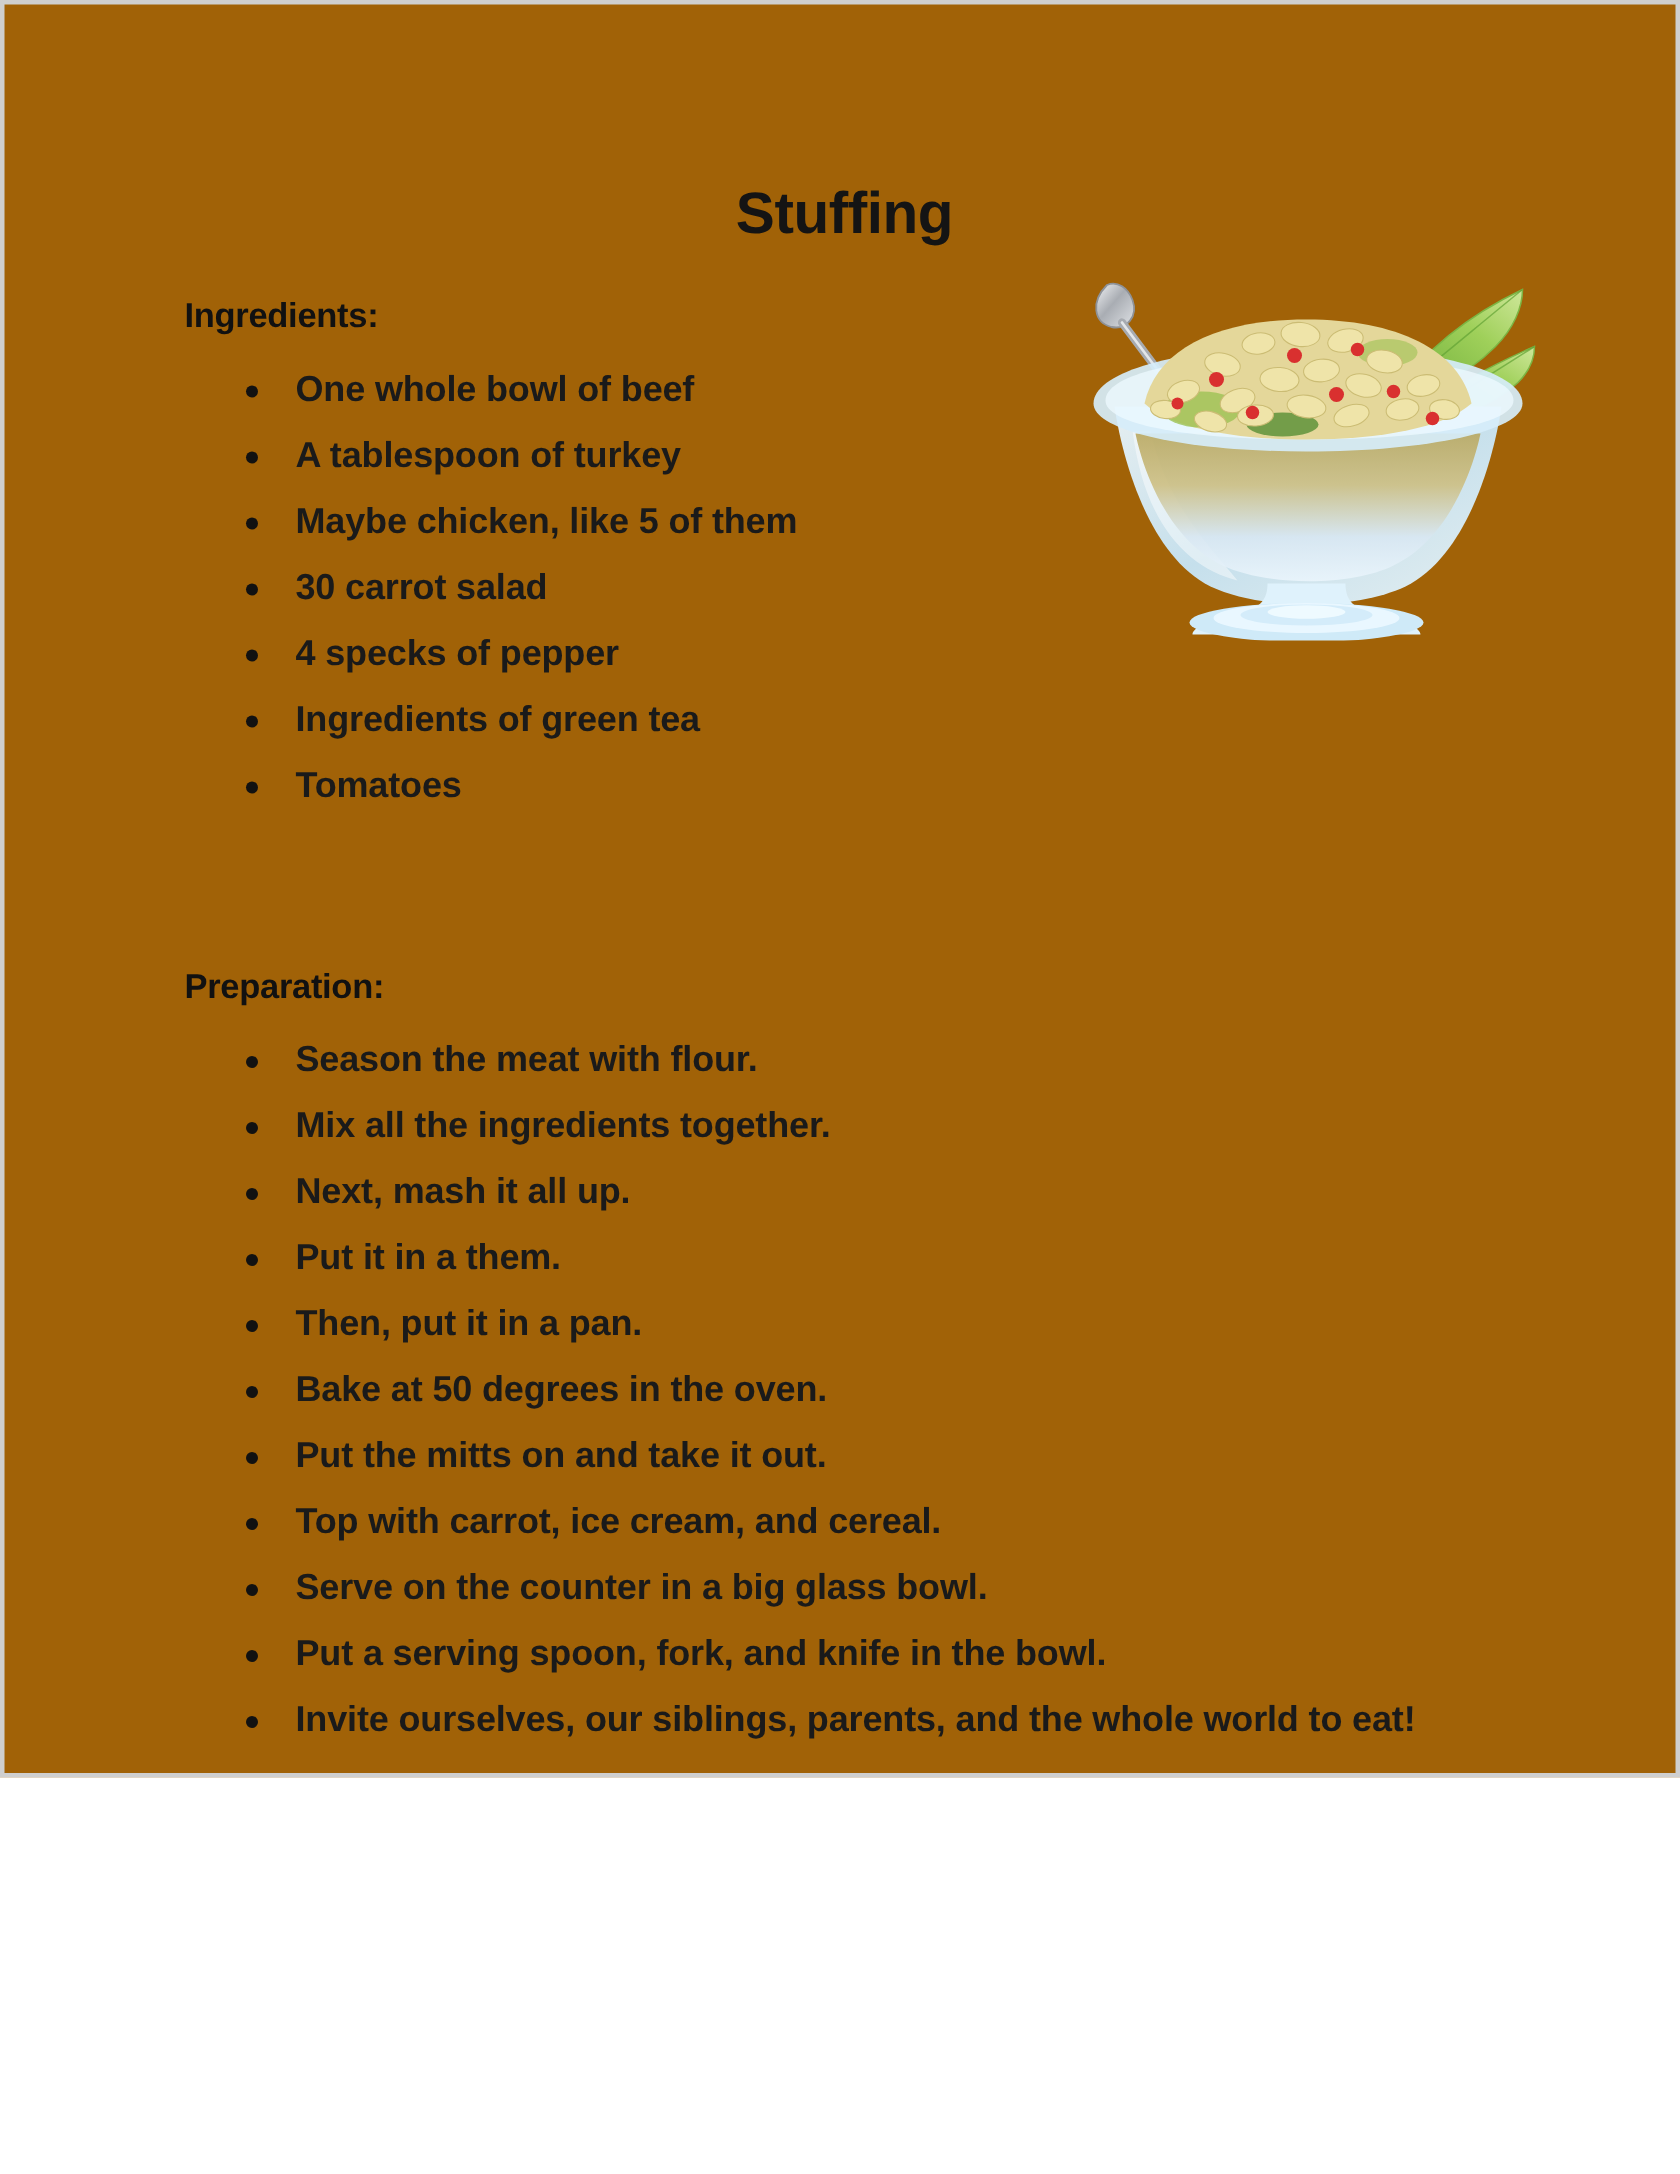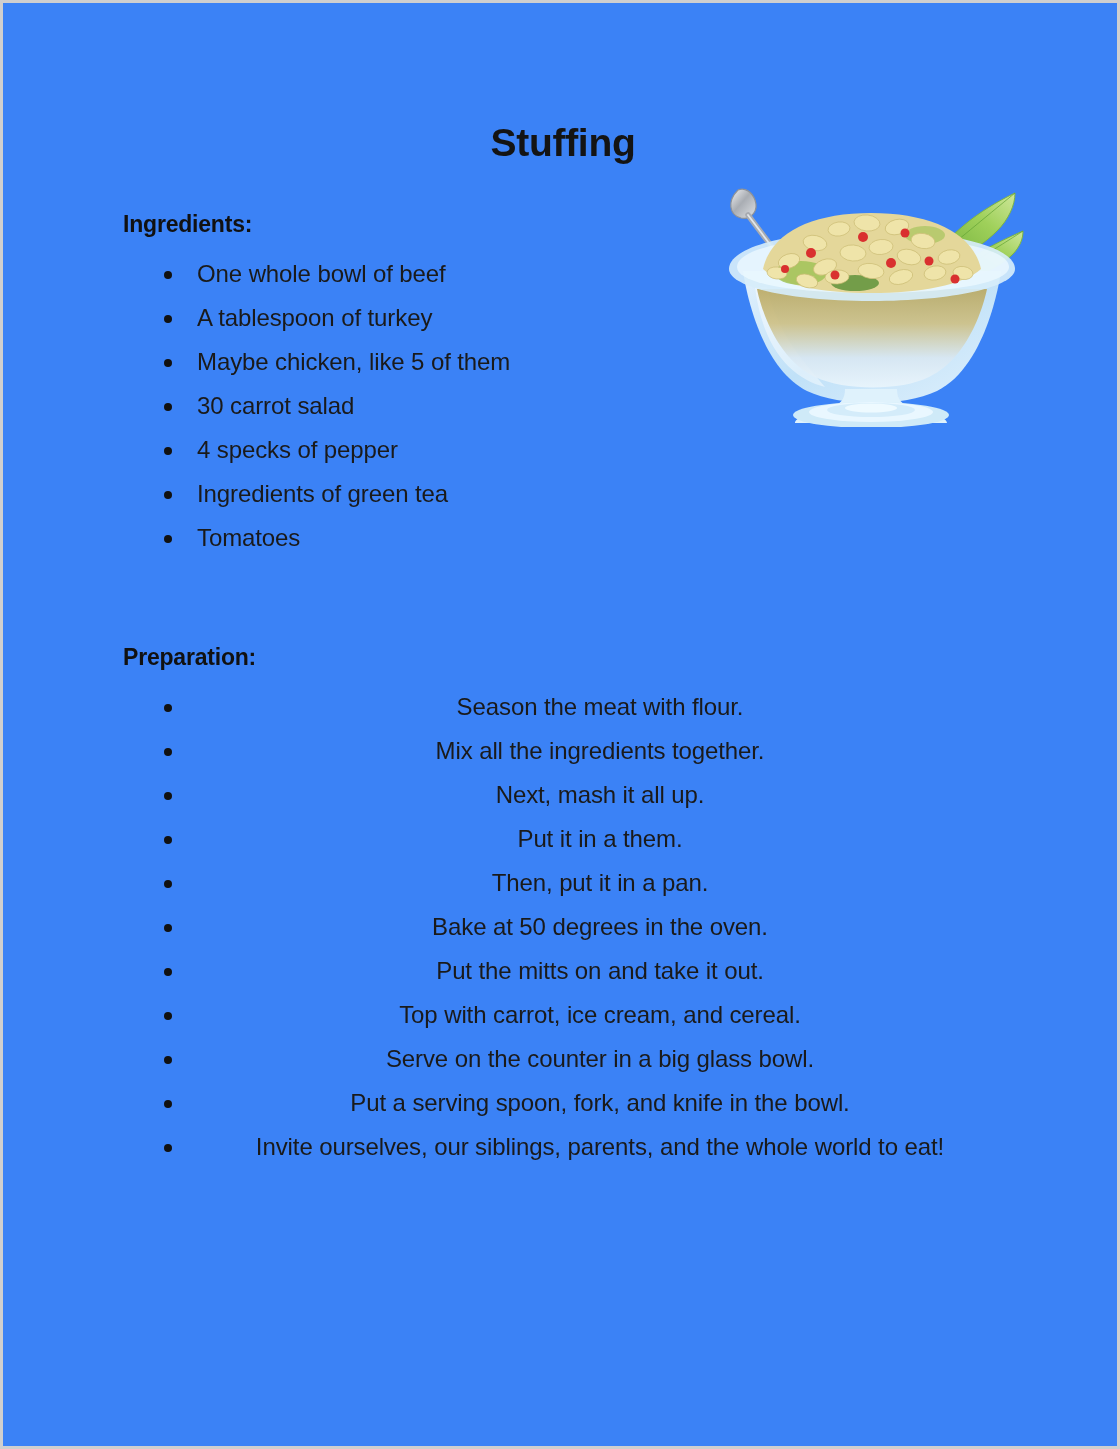--- a/index.html
+++ b/index.html
@@ -6,23 +6,23 @@
     margin: 0;
     padding: 0;
     background: #ffffff;
   }
   body {
     font-family: "Liberation Sans", sans-serif;
   }
   .page {
     position: relative;
     width: 1120px;
-    height: 1449px;
+    height: 1185px;
     box-sizing: border-box;
-    background: #3b82f6;
+    background: #a16207;
     border: 3px solid #cfcfcf;
     overflow: hidden;
   }
   .doc-title {
     position: absolute;
     top: 92px;
     left: 0;
     width: 1120px;
     text-align: center;
     font-size: 39px;
@@ -40,55 +40,56 @@
     height: 252px;
   }
   .illustration svg { display: block; width: 100%; height: 100%; }
 
   
   .section {
     position: absolute;
     left: 120px;
     width: 880px;
   }
-  .section-ingredients { top: 208px; }
+  .section-ingredients { top: 194px; }
   .section-preparation { top: 641px; }
 
   .section-heading {
     font-size: 23px;
     font-weight: bold;
     color: #111111;
     margin: 0 0 14px 0;
     letter-spacing: -0.2px;
   }
 
   ul.bullets {
     list-style: none;
     margin: 0;
     padding: 0;
+    font-weight: bold;
   }
   ul.bullets li {
     position: relative;
     padding-left: 74px;
     font-size: 24px;
     line-height: 44px;
     color: #1a1a1a;
     letter-spacing: -0.1px;
   }
   ul.bullets li::before {
     content: "";
     position: absolute;
     left: 41px;
     top: 19px;
     width: 8px;
     height: 8px;
     border-radius: 50%;
     background: #111111;
   }
-  ul.prep li { max-width: 845px; text-align: center; }
+  ul.prep li { max-width: 845px; }
 </style>
 </head>
 <body>
 
 <div class="page">
 
   <h1 class="doc-title">Stuffing</h1>
 
   <div class="illustration">
     <svg viewBox="0 0 312 252" xmlns="http://www.w3.org/2000/svg">

